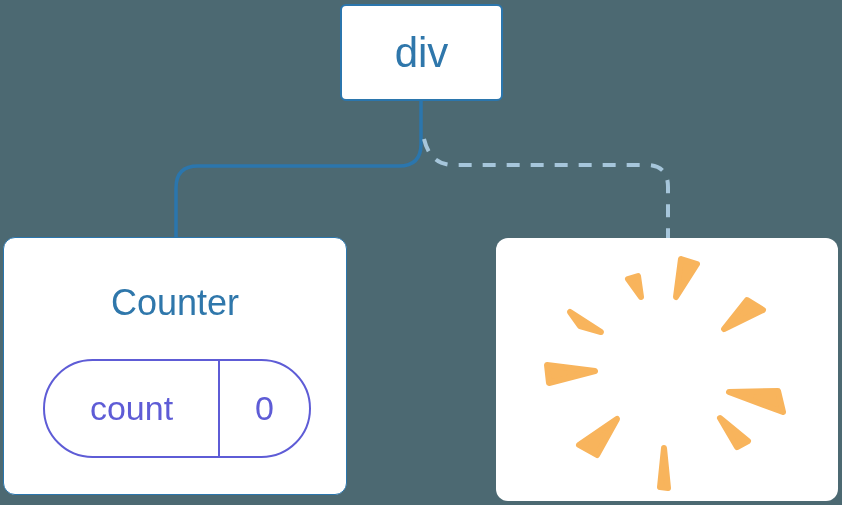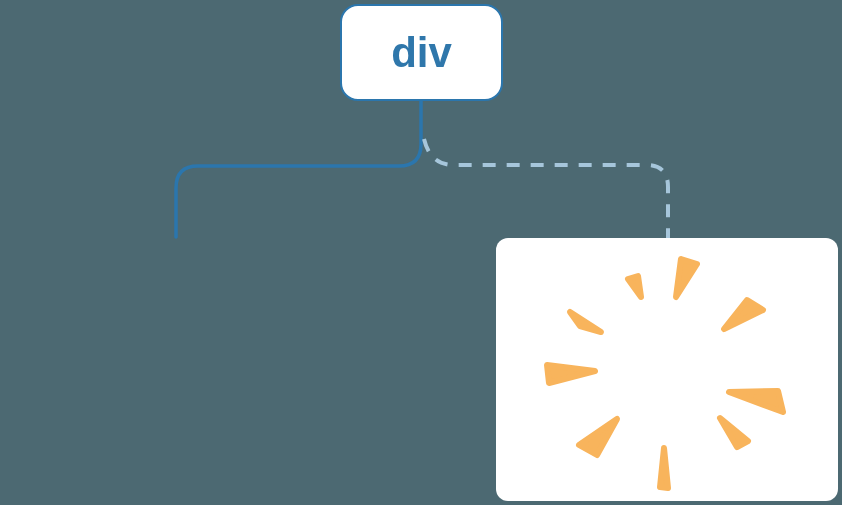--- a/index.html
+++ b/index.html
@@ -38,24 +38,24 @@
     fill:none;
     stroke:var(--edge_dashed);
     stroke-width:4;
     stroke-dasharray:13 11;
   }
   .node-div{
     position:absolute;
     left:340px;top:4px;width:163px;height:97px;
     background:var(--card_background);
     border:2.5px solid var(--node_border_blue);
-    border-radius:18px;
+    border-radius:6px;
     display:flex;align-items:center;justify-content:center;
     font-size:42px;
-    font-weight:700;
+    font-weight:400;
     color:var(--node_text_blue);
   }
   .card{
     position:absolute;
     background:var(--card_background);
     border-radius:12px;
   }
   .card-counter{
     left:3px;top:237px;width:344px;height:258px;
     border:1.5px solid var(--node_border_blue);
@@ -107,20 +107,27 @@
 
   <svg class="edges" viewBox="0 0 842 505" aria-hidden="true">
     <path class="edge-solid" d="M421,101 L421,144 Q421,166 399,166 L198,166 Q176,166 176,188 L176,237"></path>
     <path class="edge-dashed" d="M424,139 Q430,164 452,165 L646,165 Q668,165 668,187 L668,238"></path>
   </svg>
 
   <div class="node-div">
     <span>div</span>
   </div>
 
+  <div class="card card-counter">
+    <div class="counter-title">Counter</div>
+    <div class="state-pill">
+      <span class="pill-key">count</span>
+      <span class="pill-value">0</span>
+    </div>
+  </div>
 
   <div class="card card-removed">
     <svg class="poof" viewBox="0 0 342 263" aria-hidden="true">
 
       <polygon points="180,59 185,21 201,26"></polygon>
       <polygon points="145,59 132,41 142,38"></polygon>
       <polygon points="105,94 74,74 84,88"></polygon>
       <polygon points="99,133 51,127 53,145"></polygon>
       <polygon points="228,91 251,62 267,72"></polygon>
       <polygon points="233,154 282,153 287,174"></polygon>

